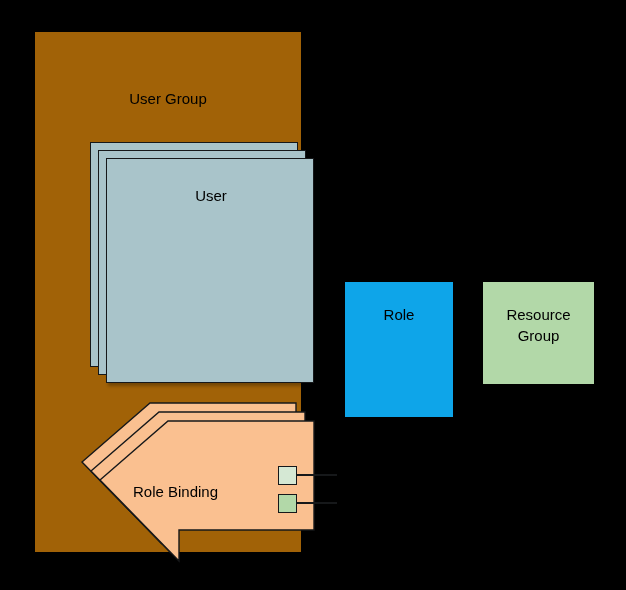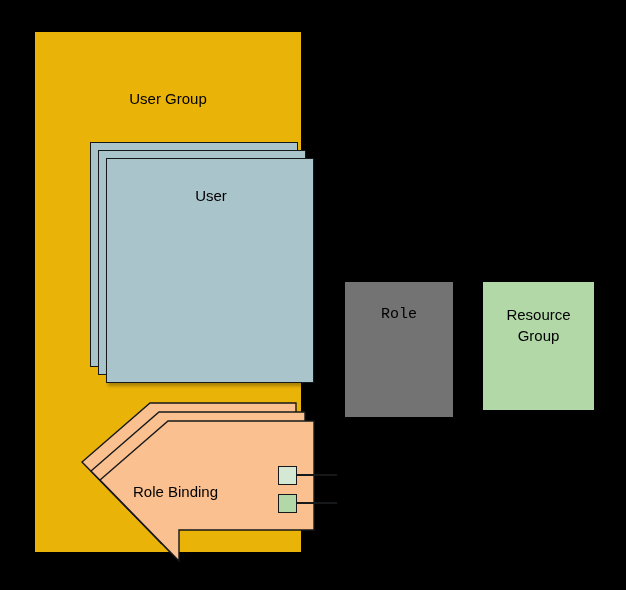--- a/index.html
+++ b/index.html
@@ -16,21 +16,21 @@
     font-family: "Liberation Sans", sans-serif;
   }
 
   
   #user-group {
     position: absolute;
     left: 35px;
     top: 32px;
     width: 266px;
     height: 520px;
-    background: #eab308;
+    background: #a16207;
   }
   #user-group-label {
     position: absolute;
     left: 0;
     top: 58px;
     width: 266px;
     text-align: center;
     font-size: 15px;
     color: #000000;
     line-height: 18px;
@@ -116,26 +116,25 @@
   #connector-line-resource { left: 261px; top: 470px; width: 41px; }
 
   
   .entity-box {
     position: absolute;
     box-sizing: border-box;
   }
   #role-box {
     left: 345px; top: 282px;
     width: 108px; height: 135px;
-    background: #737373;
-    font-family: Liberation Mono, monospace;
+    background: #0ea5e9;
   }
   #resource-group-box {
     left: 483px; top: 282px;
-    width: 111px; height: 128px;
+    width: 111px; height: 102px;
     background: #b2d8a8;
   }
   .entity-label {
     position: absolute;
     left: 0;
     top: 22px;
     width: 100%;
     text-align: center;
     font-size: 15px;
     color: #000000;

